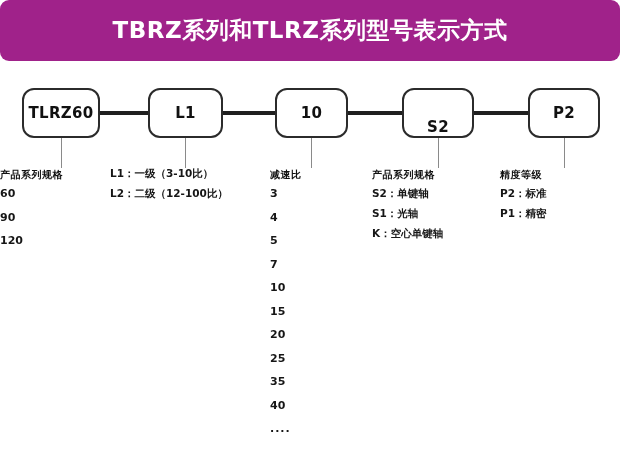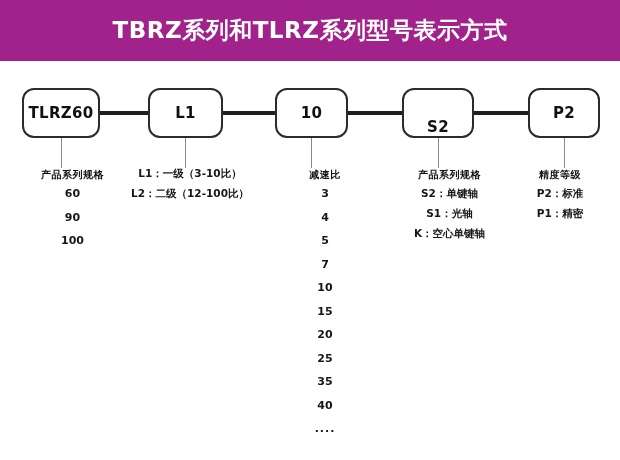--- a/index.html
+++ b/index.html
@@ -27,20 +27,21 @@
     position: absolute;
     left: 0;
     top: 0;
     width: 620px;
     height: 61px;
     background: #A0228A;
     display: flex;
     align-items: center;
     justify-content: center;
     box-sizing: border-box;
+    border-radius: 9px;
   }
   .banner-title {
     color: #ffffff;
     font-size: 23px;
     font-weight: bold;
     letter-spacing: 0.5px;
     line-height: 1;
     white-space: nowrap;
     text-align: center;
   }
@@ -84,21 +85,21 @@
     position: absolute;
     width: 1px;
     background: #8a8a8a;
     top: 138px;
   }
 
   
   .column {
     position: absolute;
     top: 168px;
-    text-align: center;
+    text-align: left;
     box-sizing: border-box;
   }
   .col-head {
     font-size: 10px;
     font-weight: bold;
     color: #111111;
     letter-spacing: 0.5px;
     white-space: nowrap;
     margin-bottom: 6px;
   }
@@ -170,21 +171,21 @@
   <div class="drop-line" style="left:61px;  height:30px;"></div>
   <div class="drop-line" style="left:185px; height:30px;"></div>
   <div class="drop-line" style="left:311px; height:30px;"></div>
   <div class="drop-line" style="left:438px; height:30px;"></div>
   <div class="drop-line" style="left:564px; height:30px;"></div>
 
   <div class="column" id="col-0">
     <div class="col-head">产品系列规格</div>
     <div class="col-item num">60</div>
     <div class="col-item num">90</div>
-    <div class="col-item num">100</div>
+    <div class="col-item num">120</div>
   </div>
 
   <div class="column" id="col-1">
     <div class="col-item">L1：一级（3-10比）</div>
     <div class="col-item">L2：二级（12-100比）</div>
   </div>
 
   <div class="column" id="col-2">
     <div class="col-head">减速比</div>
     <div class="col-item num">3</div>

